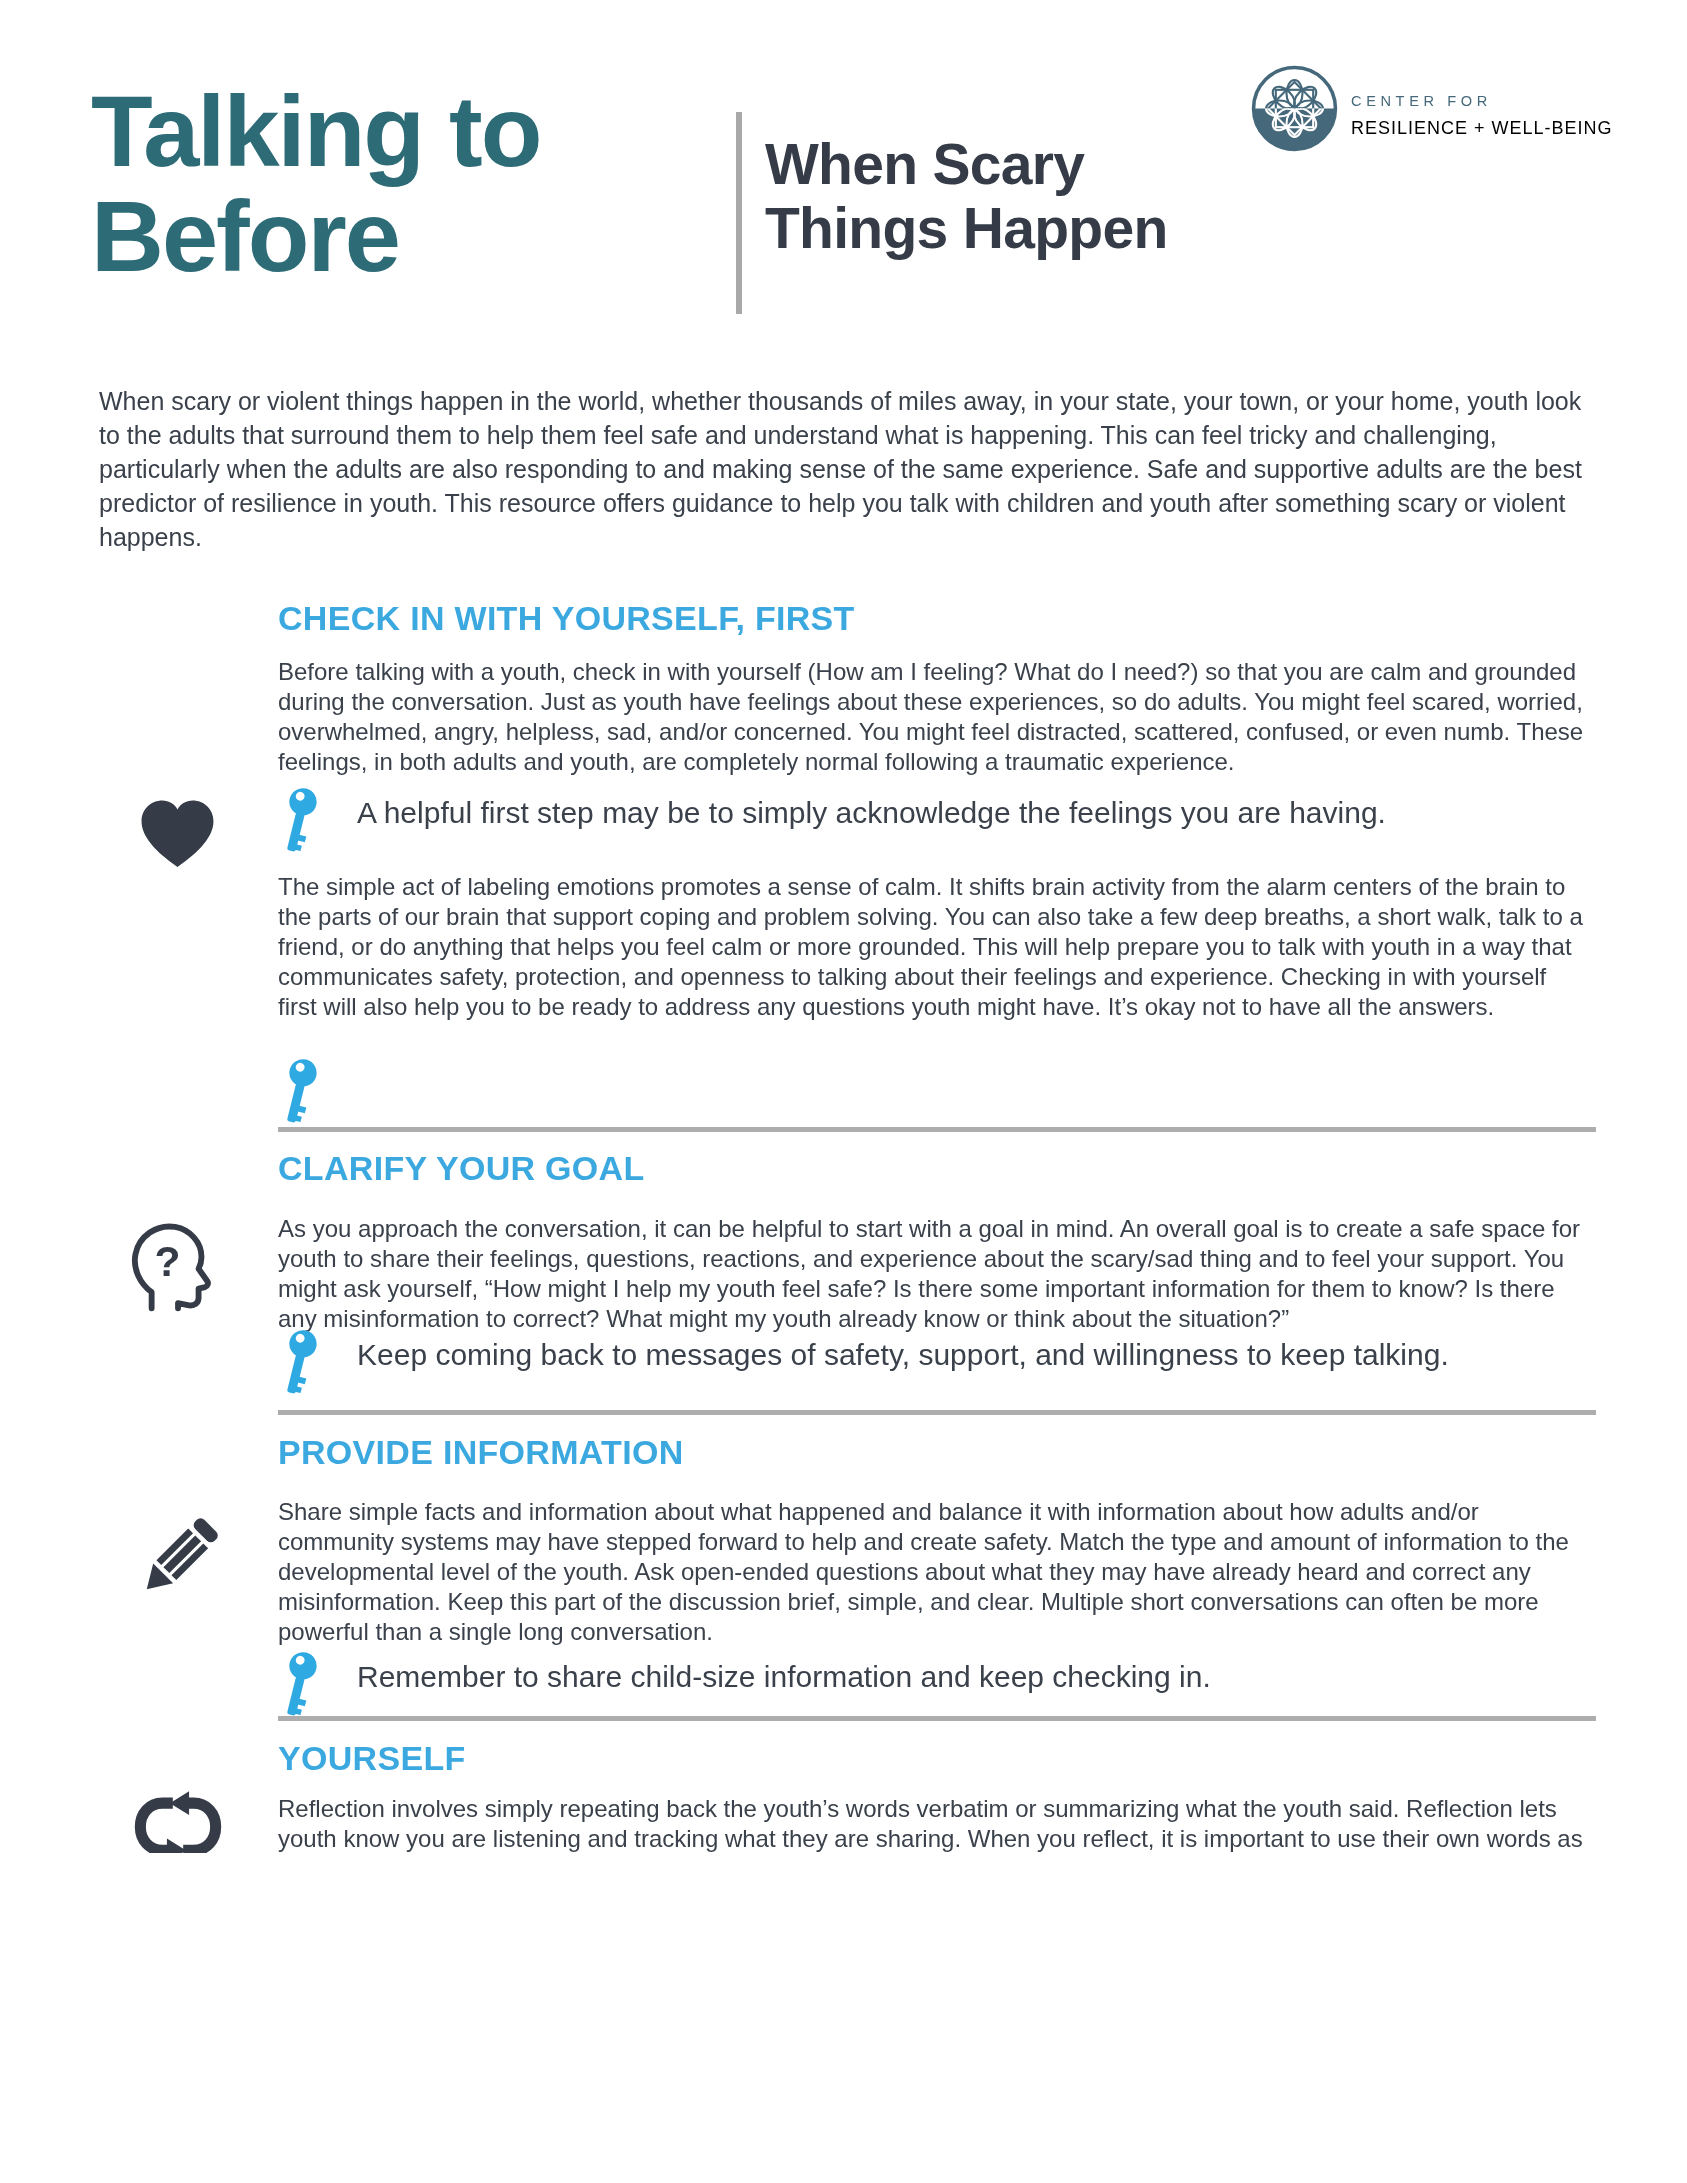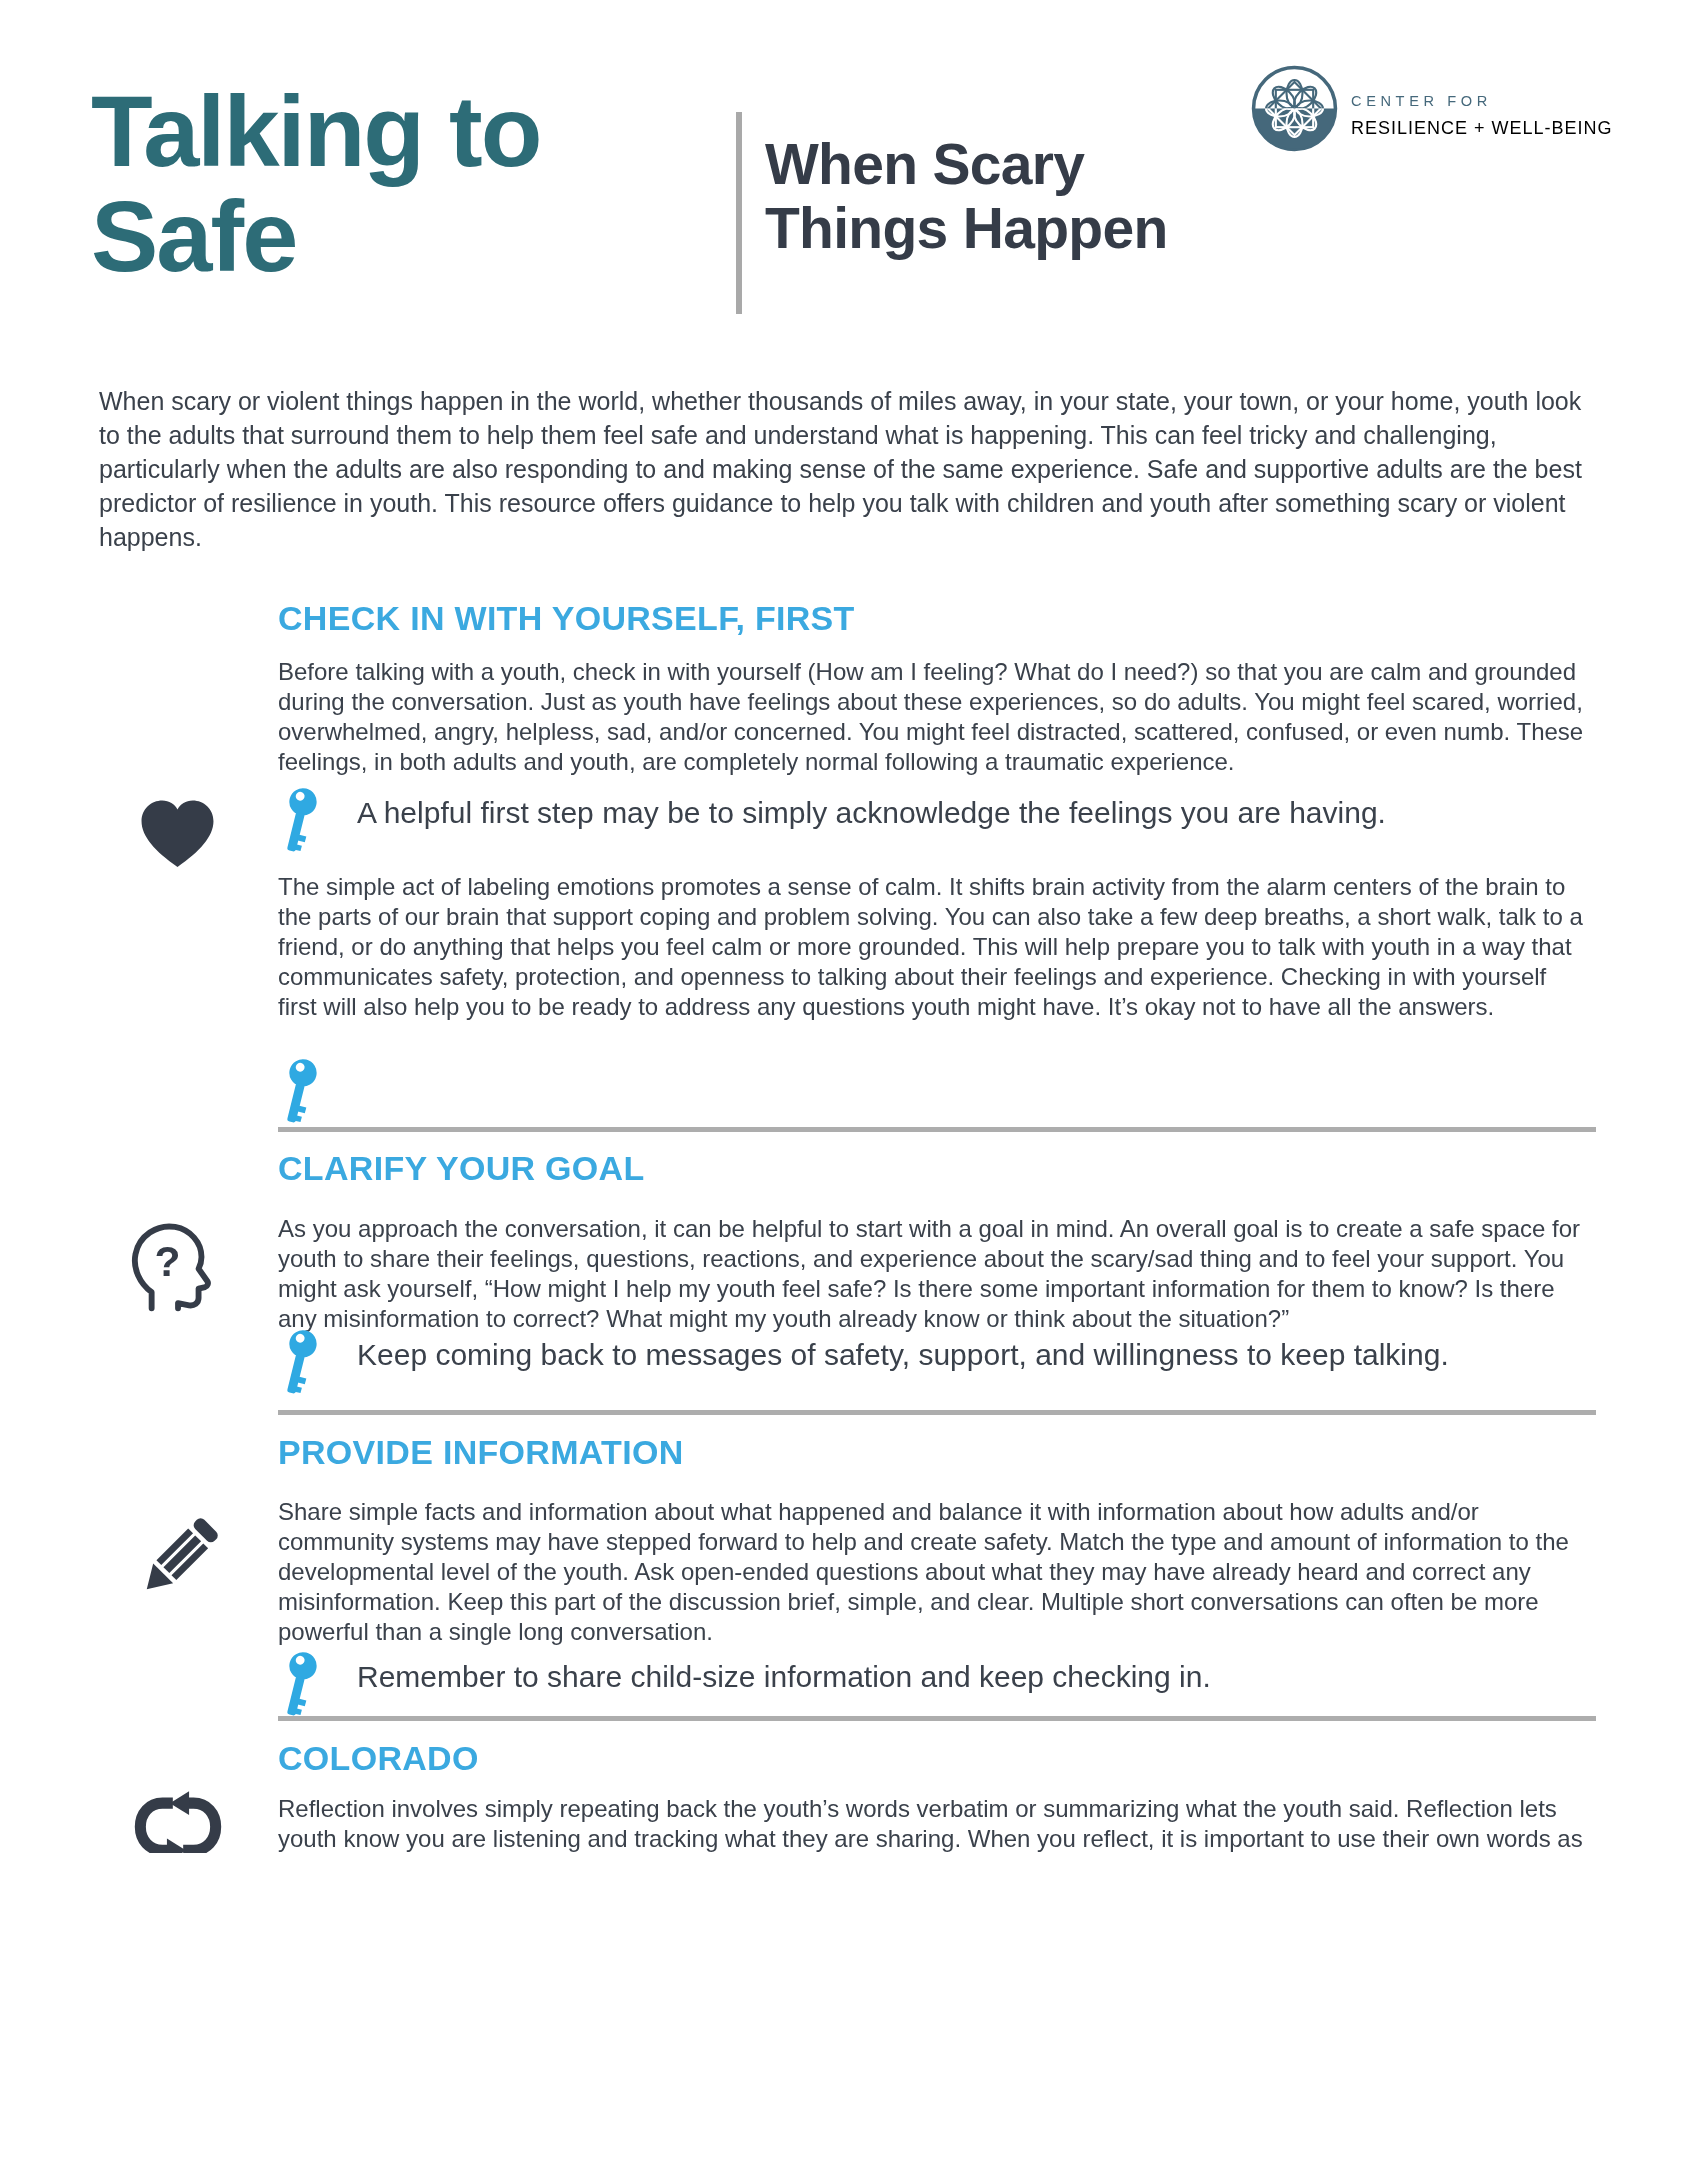--- a/index.html
+++ b/index.html
@@ -47,21 +47,21 @@
   .inst-univ{left:1303px;top:2075px;font-size:14.6px;color:#2b2b2b;letter-spacing:0.7px;}
   .inst-univ .bold{font-weight:700;}
 </style>
 </head>
 <body>
 
 <div class="page">
 
   <div class="abs title">
     <div>Talking to</div>
-    <div>Safe</div>
+    <div>Before</div>
   </div>
 
   <div class="abs vbar"></div>
 
   <div class="abs subtitle">
     <div>When Scary</div>
     <div>Things Happen</div>
   </div>
 
   <div class="abs org-logo">
@@ -201,21 +201,21 @@
           <rect x="33" y="72" width="12" height="9"></rect>
           <rect x="33" y="87" width="9" height="8"></rect>
         </g>
       </svg>
     </span>
     <div class="callout-text">Remember to share child-size information and keep checking in.</div>
   </div>
 
   <div class="abs divider" style="top:1716px"></div>
 
-  <div class="abs h-section" style="top:1739px">COLORADO</div>
+  <div class="abs h-section" style="top:1739px">YOURSELF</div>
 
   <span class="side-icon" style="left:130px;top:1786px">
     <svg width="96" height="83" viewBox="0 0 130 110">
       <g fill="none" stroke="#353C48" stroke-width="15">
         <path d="M58,22 H44 C26,22 14,36 14,54 C14,72 26,86 44,86 H52"></path>
         <path d="M72,86 H86 C104,86 116,72 116,54 C116,36 104,22 86,22 H78"></path>
       </g>
       <polygon points="50,70 50,102 76,86" fill="#353C48"></polygon>
       <polygon points="80,6 80,38 54,22" fill="#353C48"></polygon>
     </svg>

